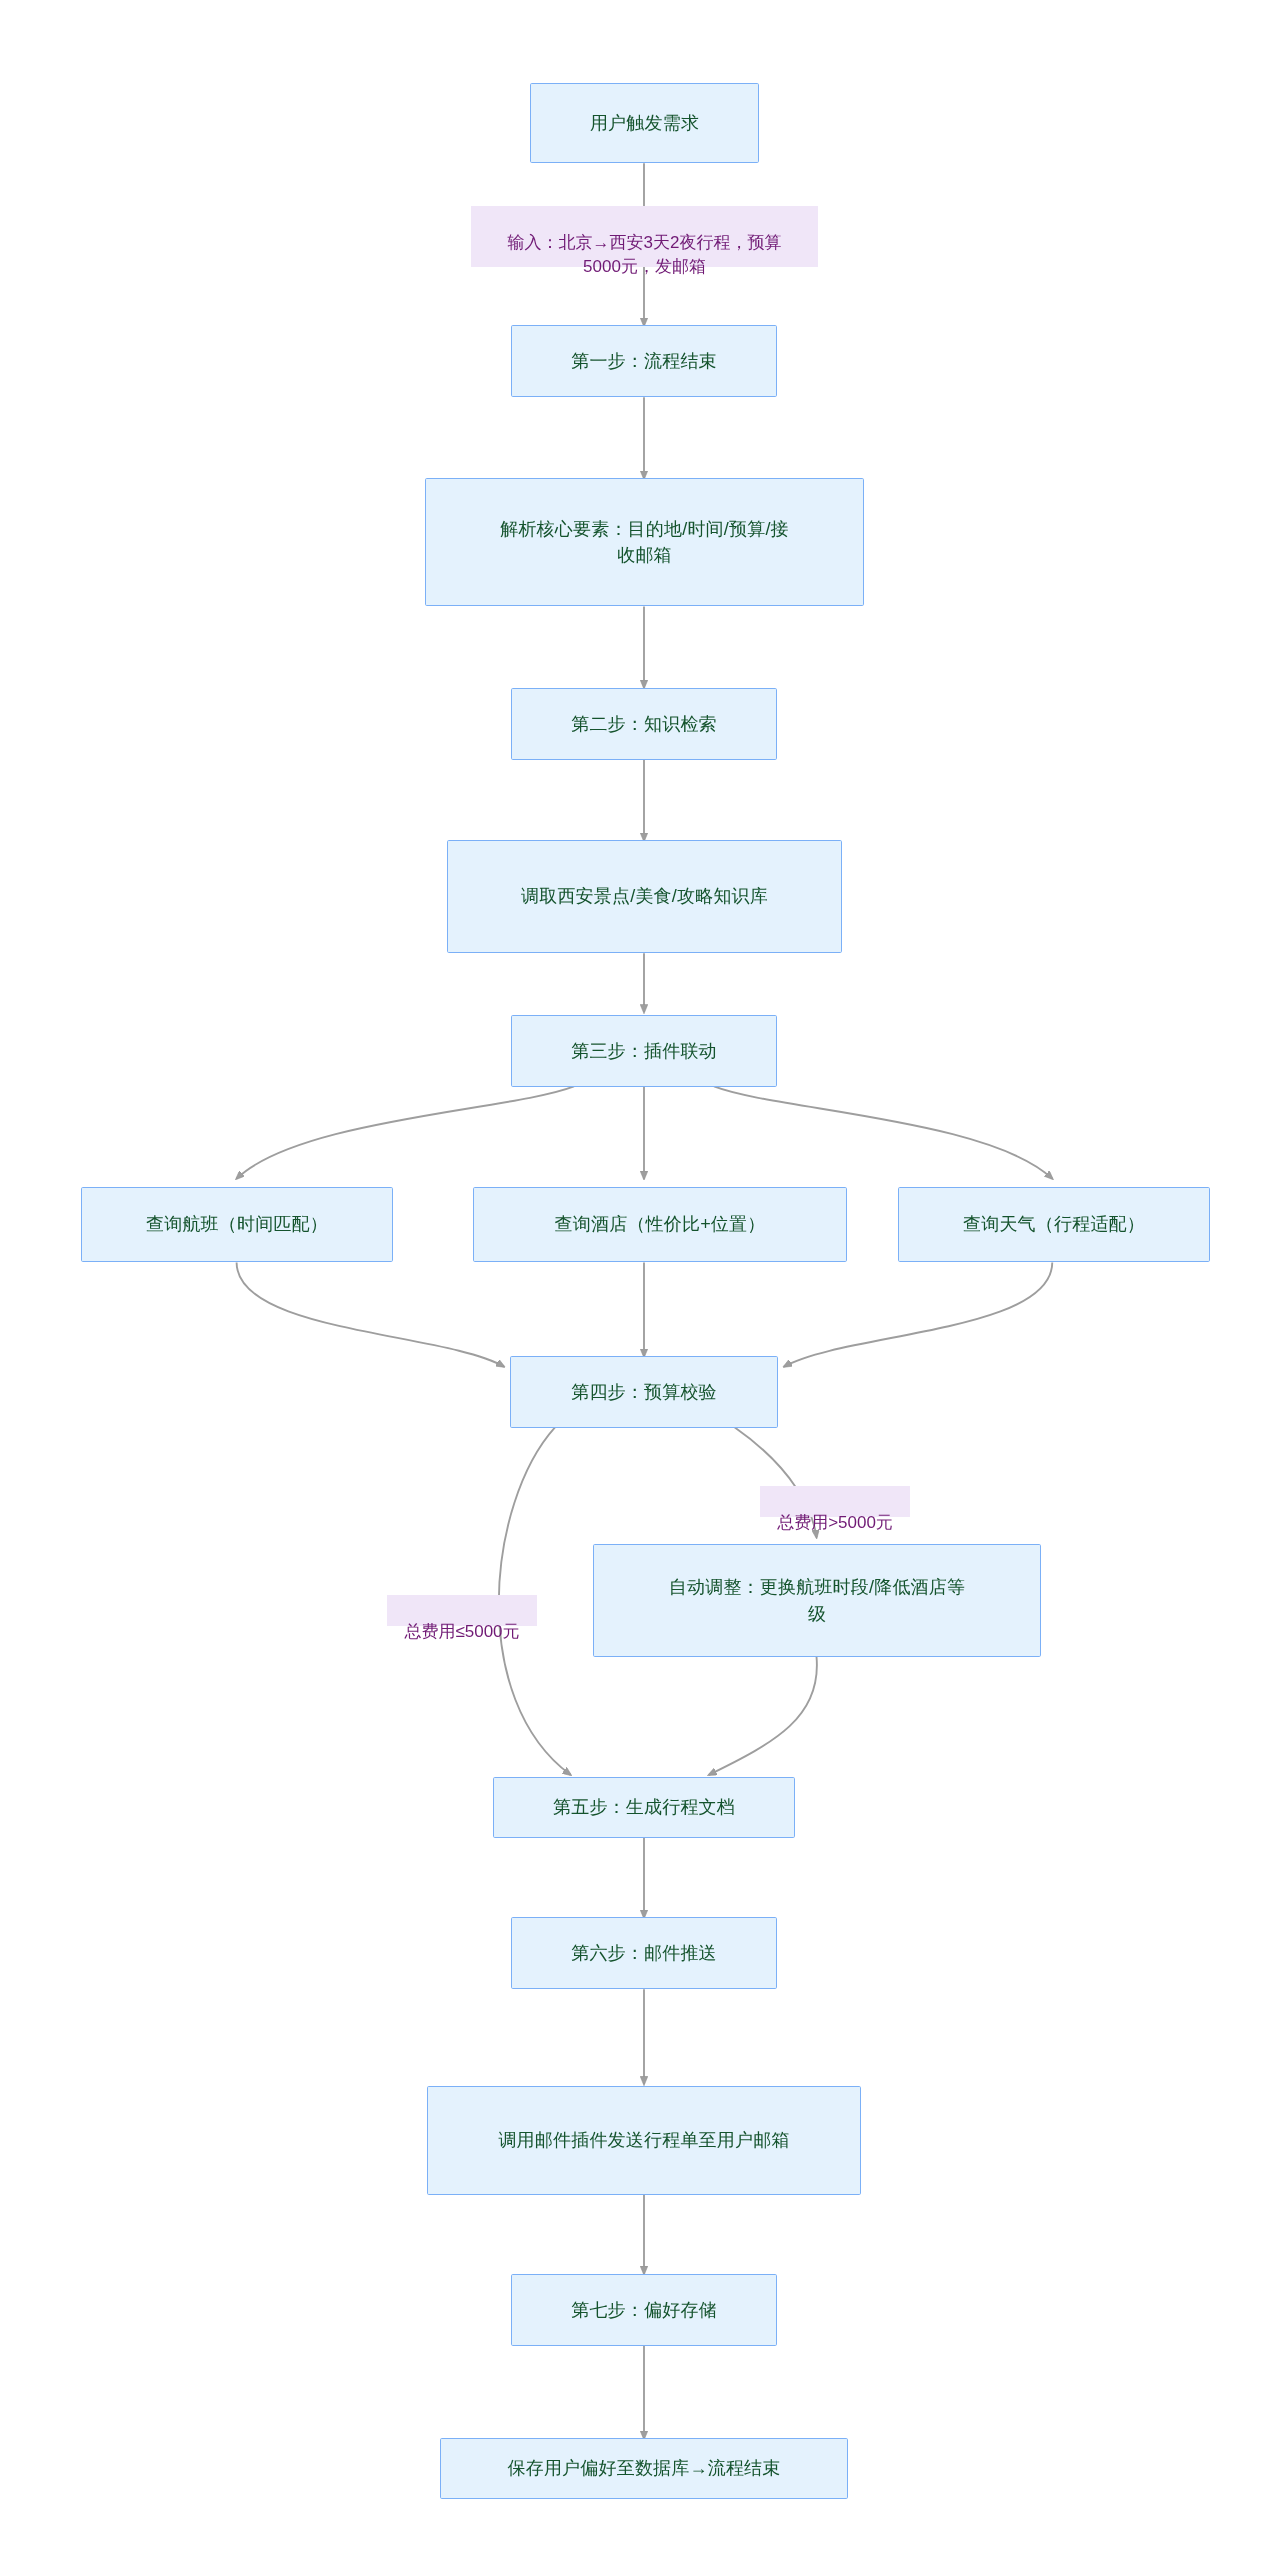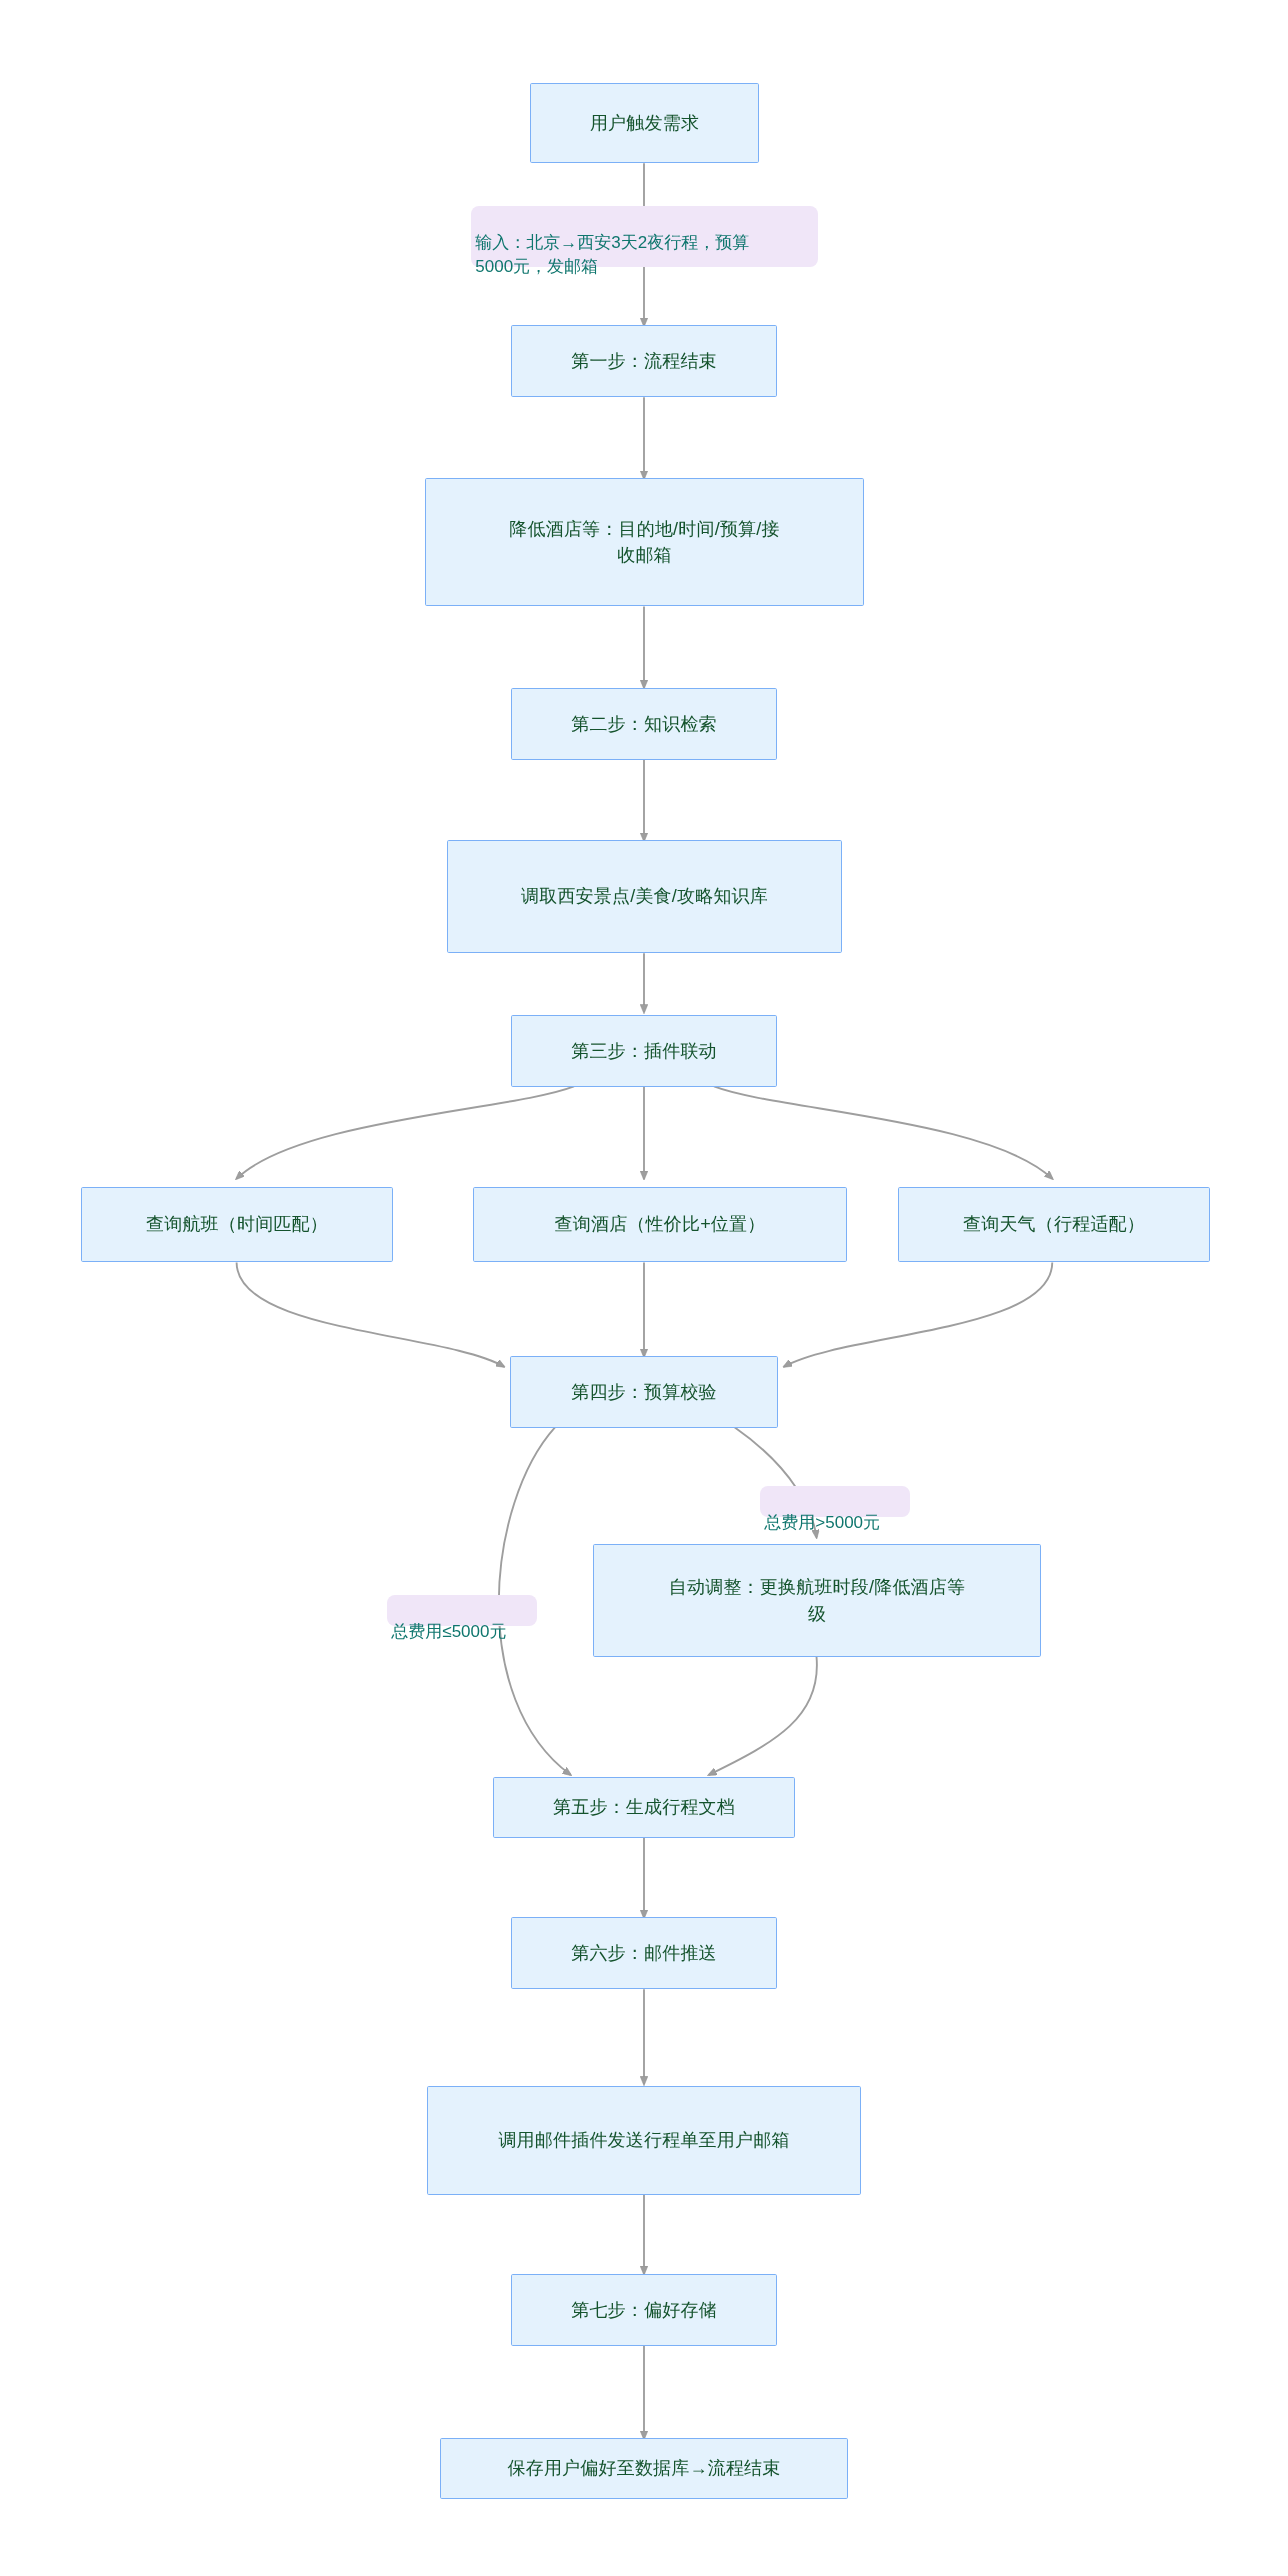--- a/index.html
+++ b/index.html
@@ -44,27 +44,27 @@
     padding: 3.4px 8.5px;
   }
   .node .node-label {
     display: block;
     width: 100%;
     white-space: pre-line;
   }
   .edge-label {
     position: absolute;
     background: #f0e6f8;
-    color: #0f766e;
+    color: #701a75;
     font-size: 17px;
     line-height: 1.4;
+    text-align: center;
     padding: 1.7px 4.3px;
     box-sizing: border-box;
     white-space: pre-line;
-    border-radius: 8px;
   }
 </style>
 </head>
 <body>
 
 <div id="flow-root">
 
   <svg class="edges" viewBox="0 0 1508 3016" xmlns="http://www.w3.org/2000/svg">
     <defs>
       <marker id="arrowhead" markerWidth="11" markerHeight="9" refX="9" refY="4.5" orient="auto" markerUnits="userSpaceOnUse">
@@ -118,21 +118,21 @@
   <div class="edge-label" style="left:471px; top:206px; width:347px; height:61px;">
     <span>输入：北京→西安3天2夜行程，预算
 5000元，发邮箱</span>
   </div>
 
   <div class="node" style="left:511px; top:325px; width:266px; height:72px;">
     <span class="node-label">第一步：流程结束</span>
   </div>
 
   <div class="node" style="left:425px; top:478px; width:439px; height:128px;">
-    <span class="node-label">降低酒店等：目的地/时间/预算/接
+    <span class="node-label">解析核心要素：目的地/时间/预算/接
 收邮箱</span>
   </div>
 
   <div class="node" style="left:447px; top:840px; width:395px; height:113px;">
     <span class="node-label">调取西安景点/美食/攻略知识库</span>
   </div>
 
   <div class="node" style="left:511px; top:688px; width:266px; height:72px;">
     <span class="node-label">第二步：知识检索</span>
   </div>

